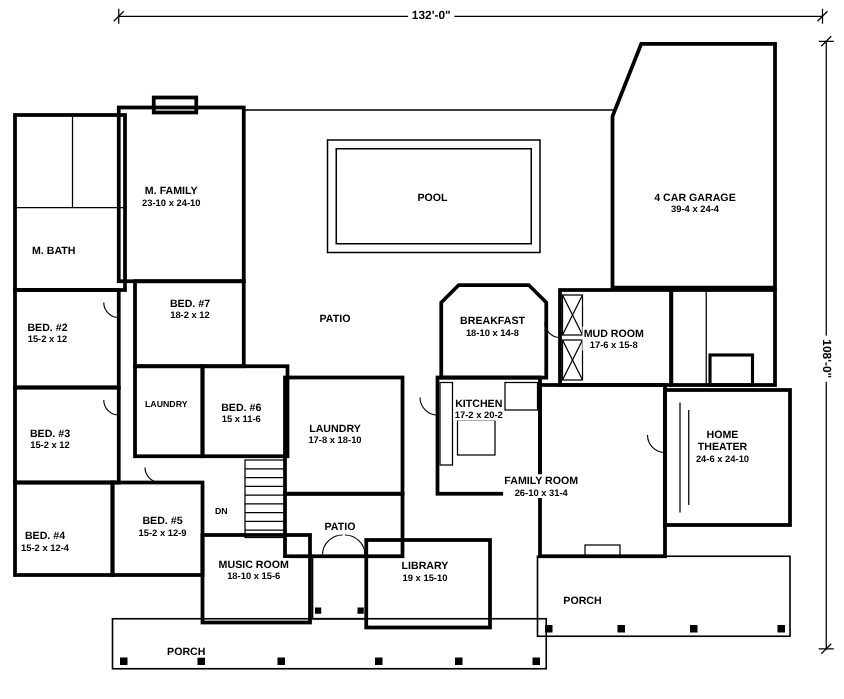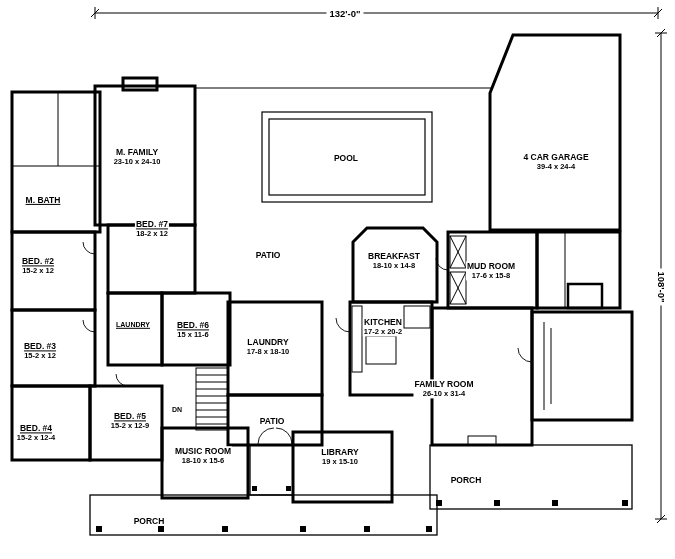--- a/index.html
+++ b/index.html
@@ -3,21 +3,21 @@
 <meta charset="utf-8">
 <title>Floor Plan</title>
 <style>
   html,body{margin:0;padding:0;background:#fff}
   .plan{position:relative;width:675px;height:559px;background:#fff;
         font-family:"Liberation Sans",sans-serif;overflow:hidden}
   .plan svg{position:absolute;left:0;top:0;display:block;z-index:1}
   .rlabel{position:absolute;transform:translate(-50%,-50%);text-align:center;color:#000;
           background:#fff;padding:0 1px;line-height:1.2;z-index:2}
   .rname{font-weight:bold;font-size:8.5px;white-space:nowrap}
-  .rname.u{text-decoration:underline}
+  .rname.u{}
   .rname.wrap{white-space:normal;width:50px}
   .rname.sm{font-size:7px}
   .rsize{font-weight:bold;font-size:7.5px;white-space:nowrap}
   .dim{position:absolute;font-weight:bold;font-size:9.5px;color:#000;background:#fff;
        padding:0 3px;transform:translate(-50%,-50%);z-index:2;white-space:nowrap}
   .dim.vert{transform:translate(-50%,-50%) rotate(90deg)}
 </style>
 </head>
 <body>
 
@@ -144,21 +144,21 @@
 
   <div class="rlabel" style="left:556px;top:162px">
     <div class="rname">4 CAR GARAGE</div>
     <div class="rsize">39-4 x 24-4</div>
   </div>
 
   <div class="rlabel" style="left:43px;top:200px">
     <div class="rname u">M. BATH</div>
   </div>
 
-  <div class="rlabel" style="left:152px;top:229px">
+  <div class="rlabel" style="left:152px;top:247px">
     <div class="rname u">BED. #7</div>
     <div class="rsize">18-2 x 12</div>
   </div>
 
   <div class="rlabel" style="left:268px;top:255px">
     <div class="rname">PATIO</div>
   </div>
 
   <div class="rlabel" style="left:394px;top:261px">
     <div class="rname">BREAKFAST</div>
@@ -192,22 +192,26 @@
   <div class="rlabel" style="left:383px;top:327px">
     <div class="rname">KITCHEN</div>
     <div class="rsize">17-2 x 20-2</div>
   </div>
 
   <div class="rlabel" style="left:40px;top:351px">
     <div class="rname u">BED. #3</div>
     <div class="rsize">15-2 x 12</div>
   </div>
 
-
-  <div class="rlabel" style="left:444px;top:389px">
+  <div class="rlabel" style="left:578px;top:357px">
+    <div class="rname wrap">HOME THEATER</div>
+    <div class="rsize">24-6 x 24-10</div>
+  </div>
+
+  <div class="rlabel" style="left:433px;top:389px">
     <div class="rname">FAMILY ROOM</div>
     <div class="rsize">26-10 x 31-4</div>
   </div>
 
   <div class="rlabel" style="left:36px;top:433px">
     <div class="rname u">BED. #4</div>
     <div class="rsize">15-2 x 12-4</div>
   </div>
 
   <div class="rlabel" style="left:130px;top:421px">

